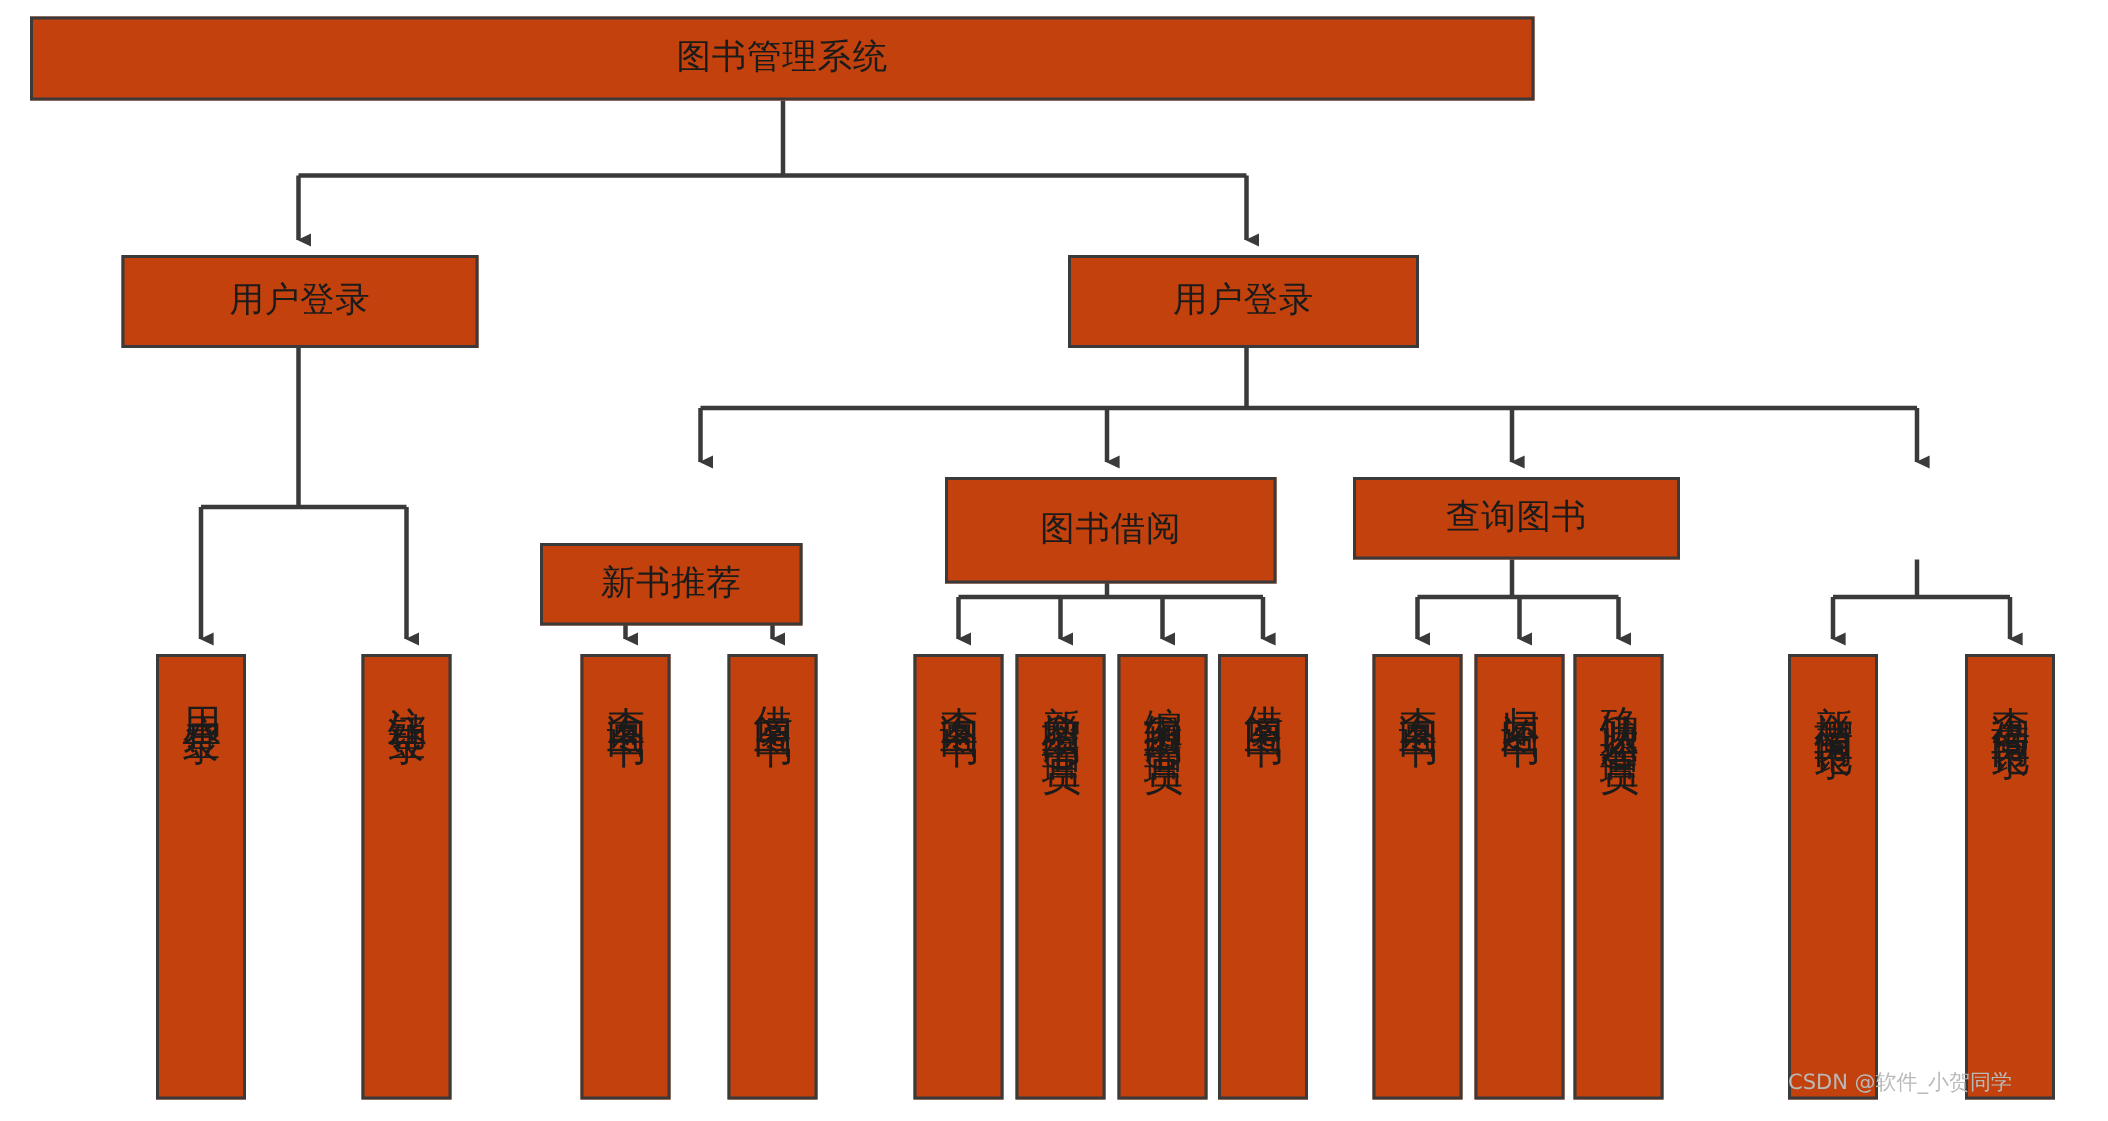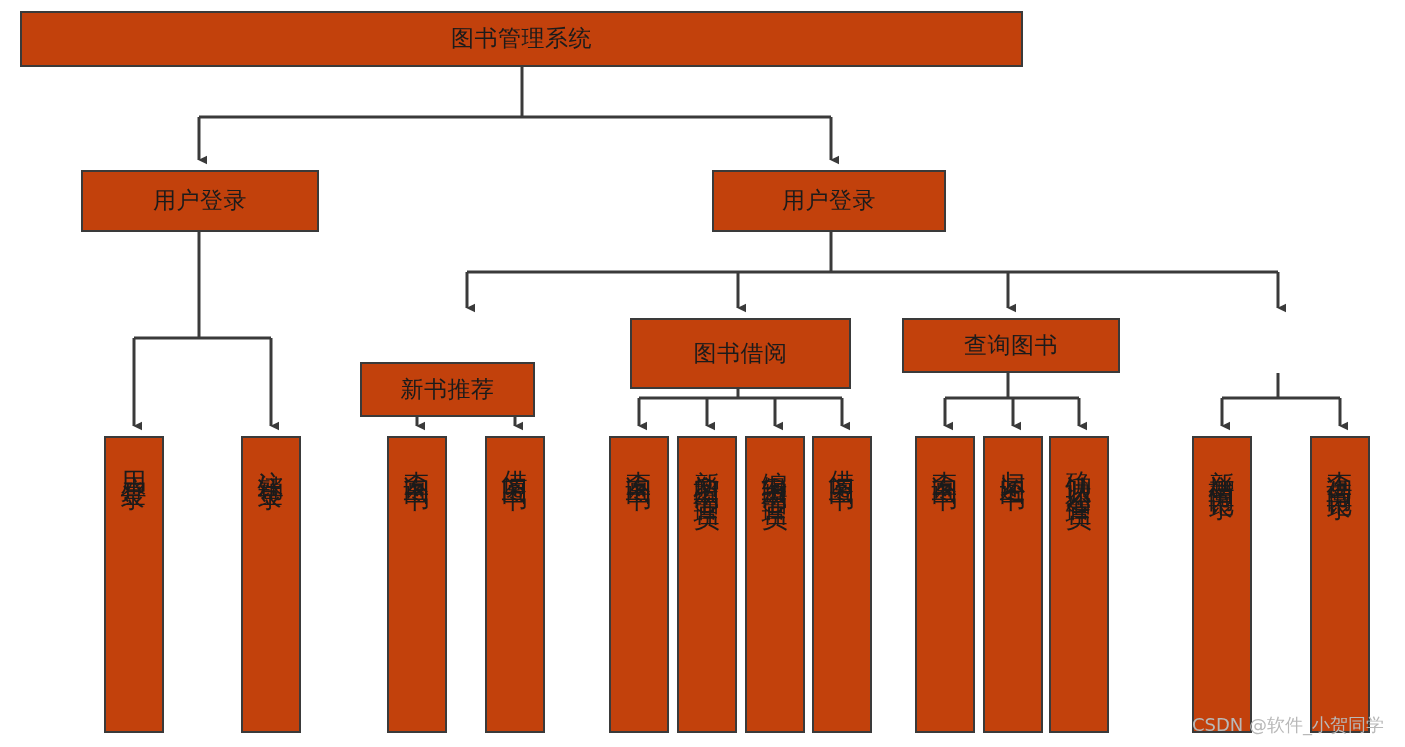--- a/index.html
+++ b/index.html
@@ -53,21 +53,21 @@
     writing-mode: vertical-rl;
     text-orientation: upright;
     font-size: 26px;
     letter-spacing: 5px;
     line-height: 1;
   }
   .watermark {
     position: absolute;
     left: 1192px;
     top: 713px;
-    font-size: 18px;
+    font-size: 14px;
     color: #b9b9b9;
     white-space: nowrap;
     z-index: 6;
     font-family: "DejaVu Sans", "Liberation Sans", sans-serif;
   }
 </style>
 </head>
 <body>
 
 <div id="diagram-root">

